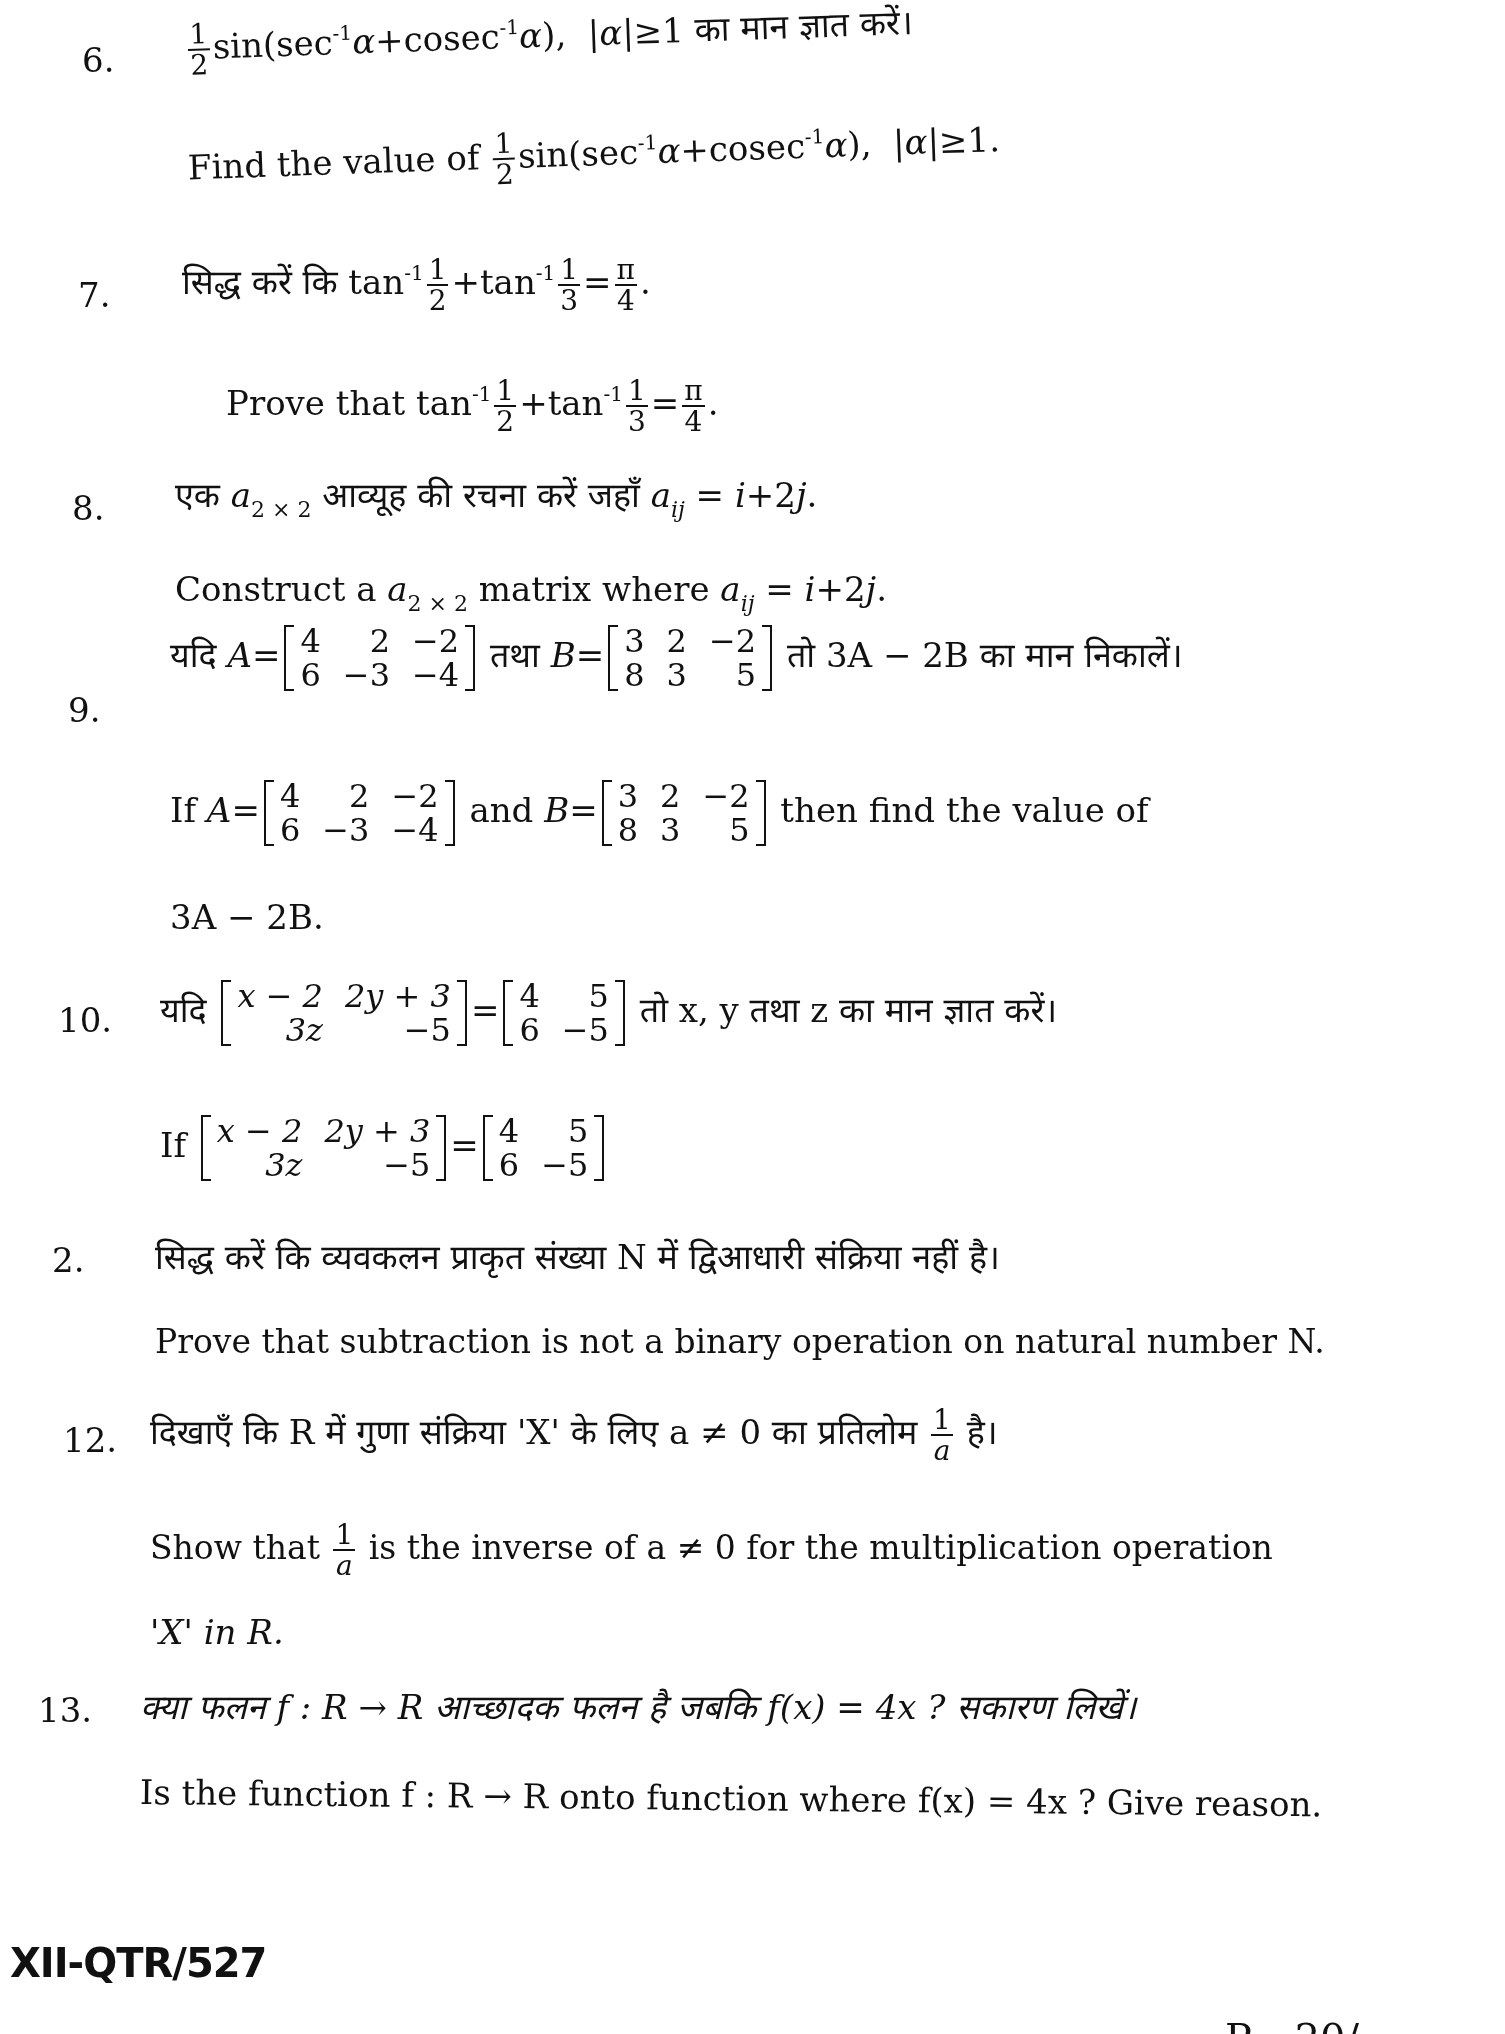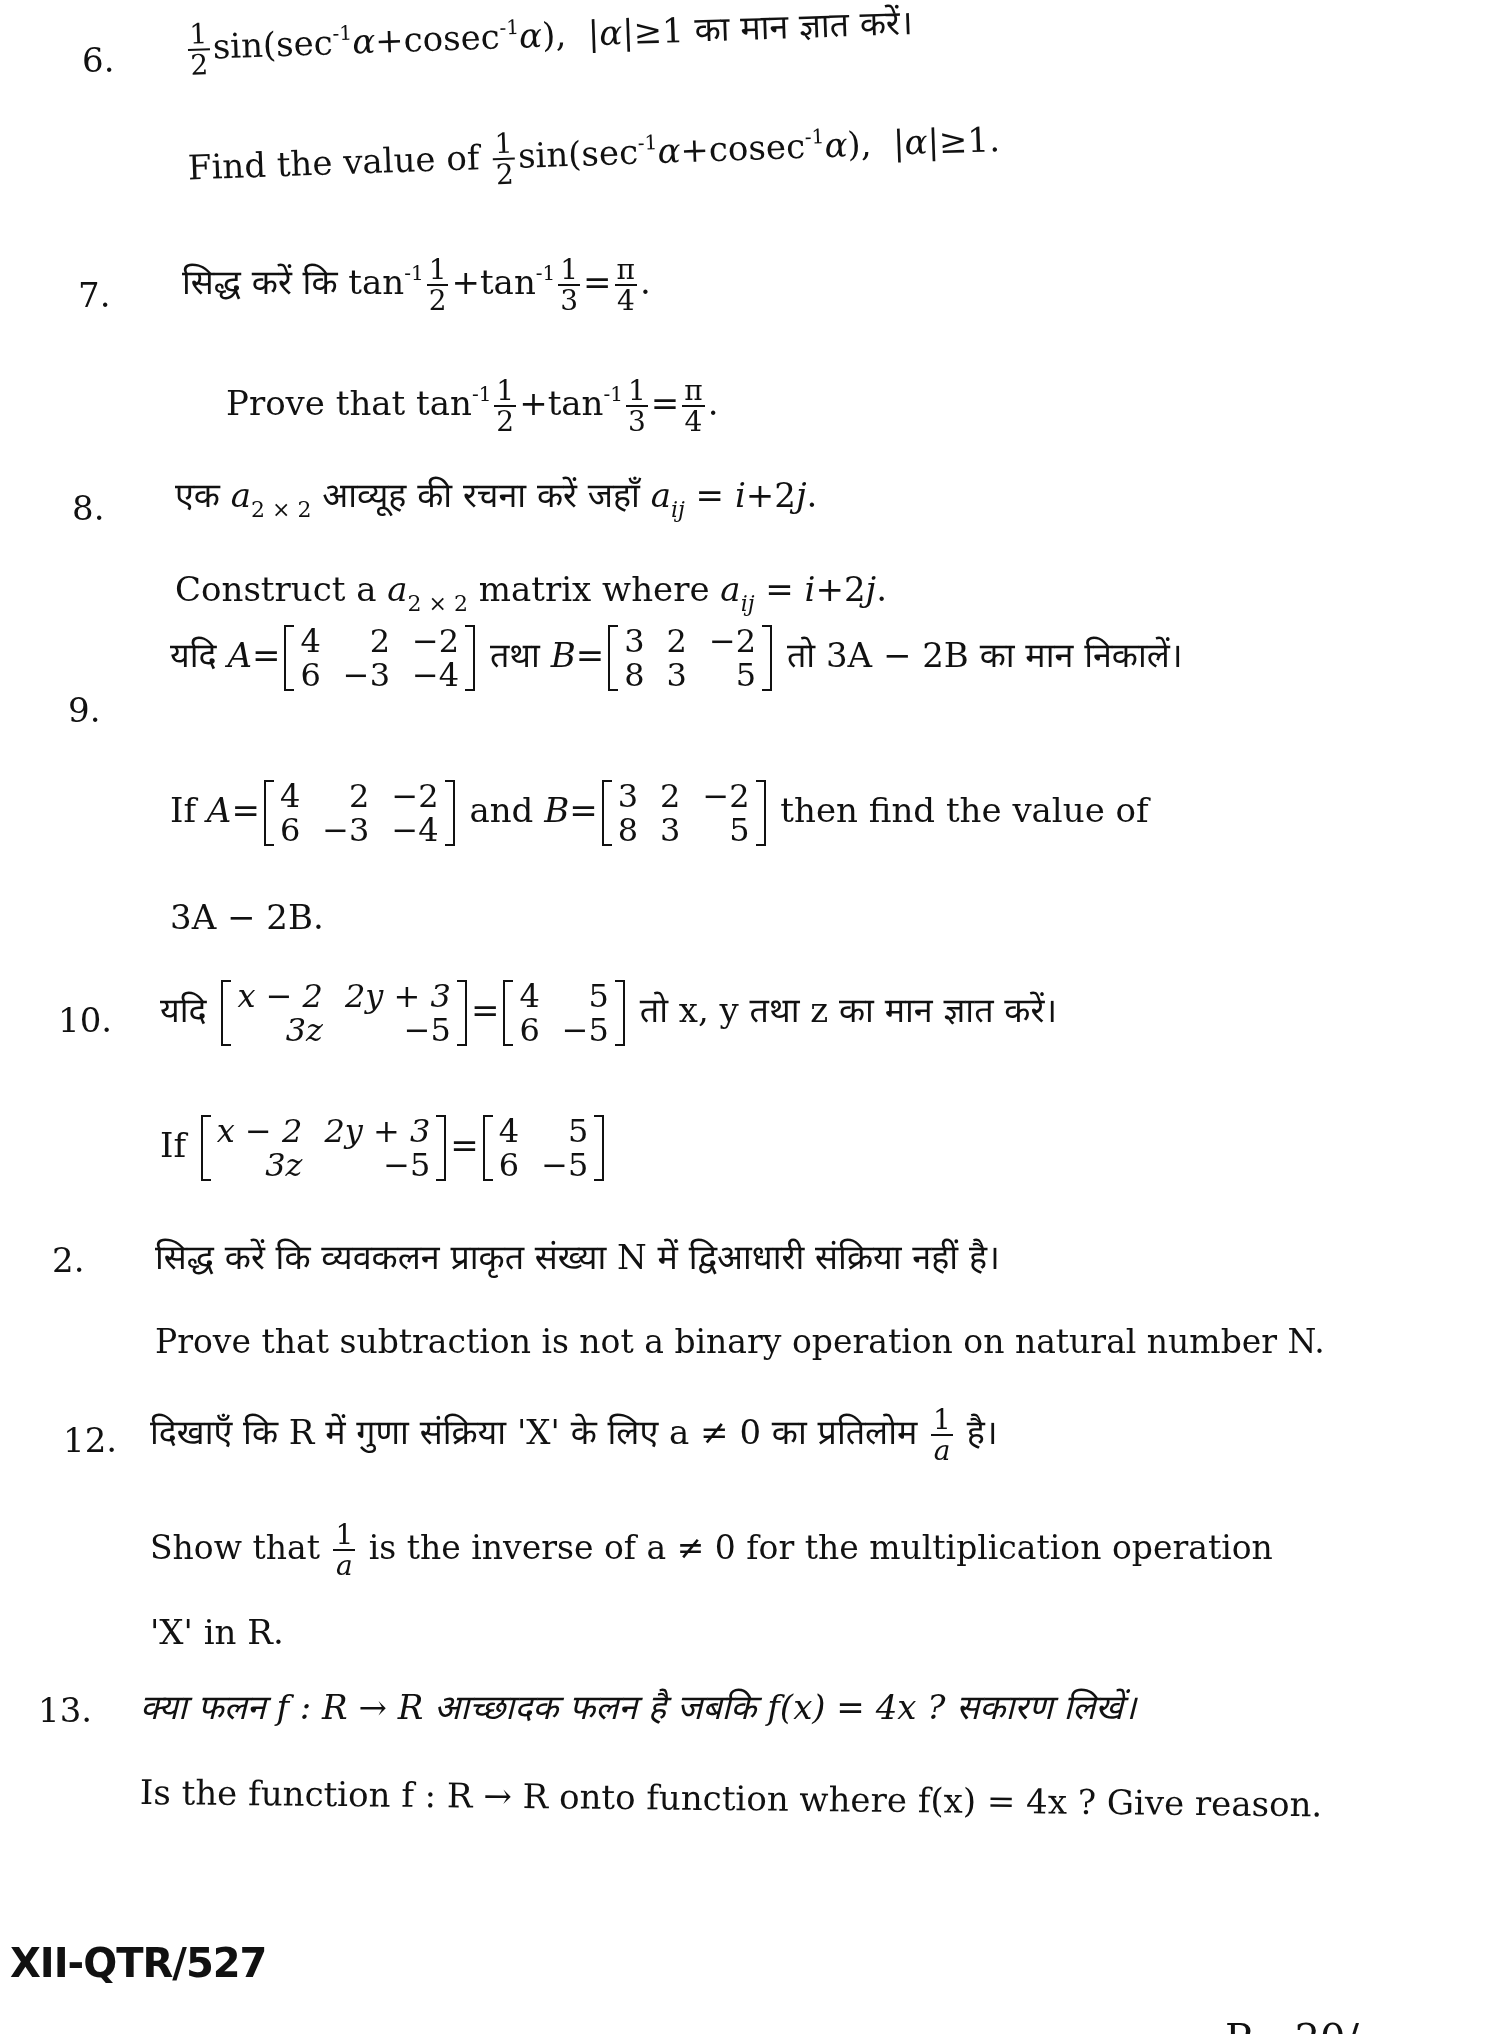--- a/index.html
+++ b/index.html
@@ -206,20 +206,20 @@
   <span>है।</span>
 </div>
 <div class="q" style="left:150px;top:1520px;font-size:33px;">
   <span>Show that</span>
   <span class="frac">
       <span class="n">1</span>
       <span class="it">a</span>
     </span>
   <span>is the inverse of a ≠ 0 for the multiplication operation</span>
 </div>
-<div class="q" style="left:150px;top:1615px;">'X' in R.</div>
+<div class="q" style="left:150px;top:1615px;font-style:italic;">'X' in R.</div>
 
 <div class="num" style="left:38px;top:1690px;">13.</div>
 <div class="q" style="left:140px;top:1690px;font-style:italic;">क्या फलन f : R → R आच्छादक फलन है जबकि f(x) = 4x ? सकारण लिखें।</div>
 <div class="q" style="left:140px;top:1775px;transform:rotate(0.6deg);transform-origin:left;">Is the function f : R → R onto function where f(x) = 4x ? Give reason.</div>
 
 <div class="footer-code">XII-QTR/527</div>
 <div class="footer-page">P... 20/...</div>
 
 </body></html>

